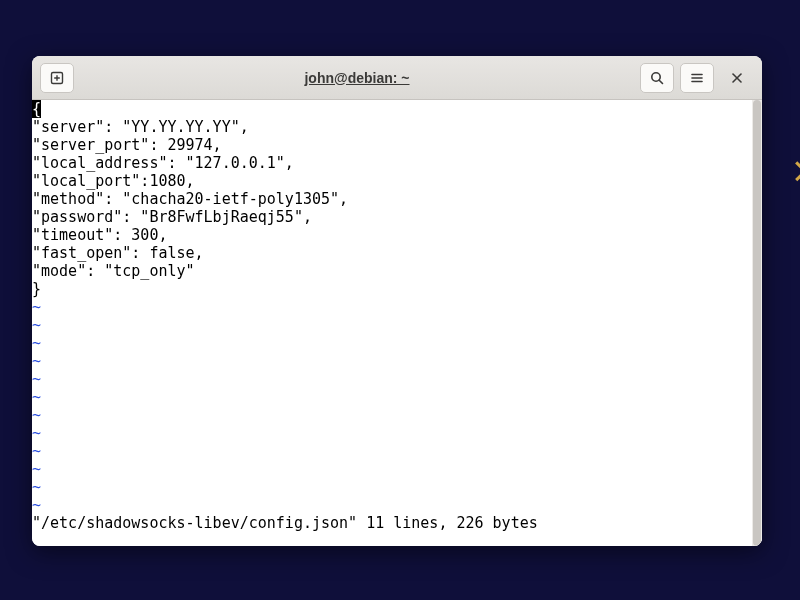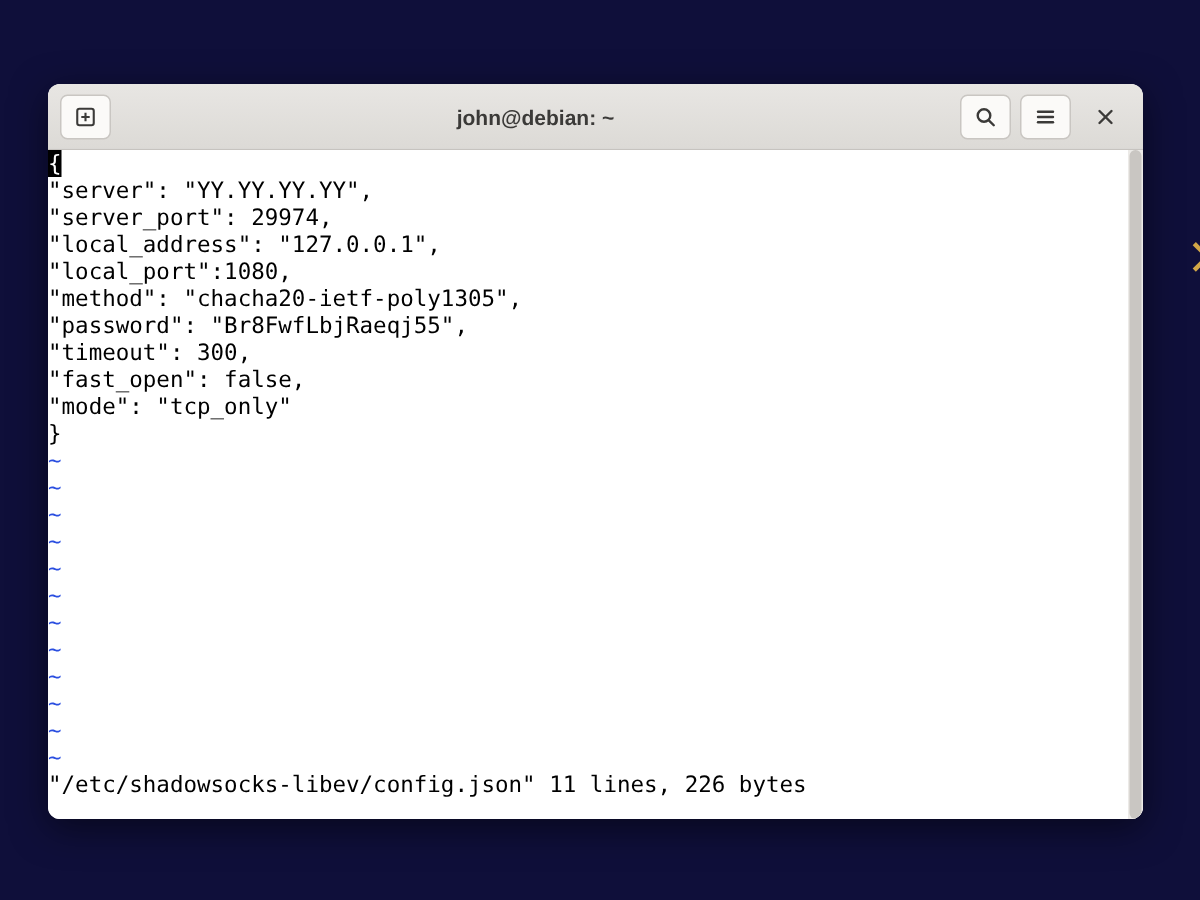--- a/index.html
+++ b/index.html
@@ -52,20 +52,21 @@
     justify-content: center;
     cursor: pointer;
     border-radius: 5px;
   }
   .tb-title {
     flex: 1;
     text-align: center;
     font-size: 14px;
     font-weight: 600;
     color: #3b3a38;
+    text-decoration: underline;
   }
   .tb-right { display: flex; gap: 6px; align-items: center; }
   .term {
     flex: 1;
     background: #fff;
     color: #000;
     font-family: "DejaVu Sans Mono","Liberation Mono",monospace;
     font-size: 15px;
     line-height: 18px;
     padding: 0;

